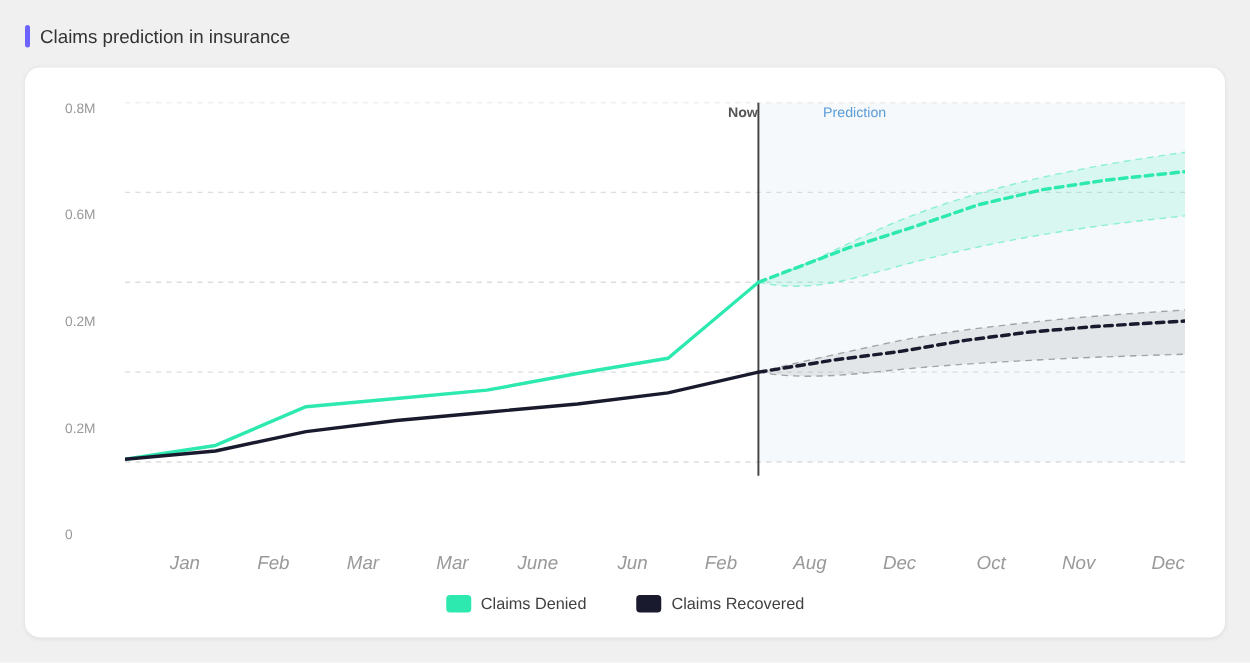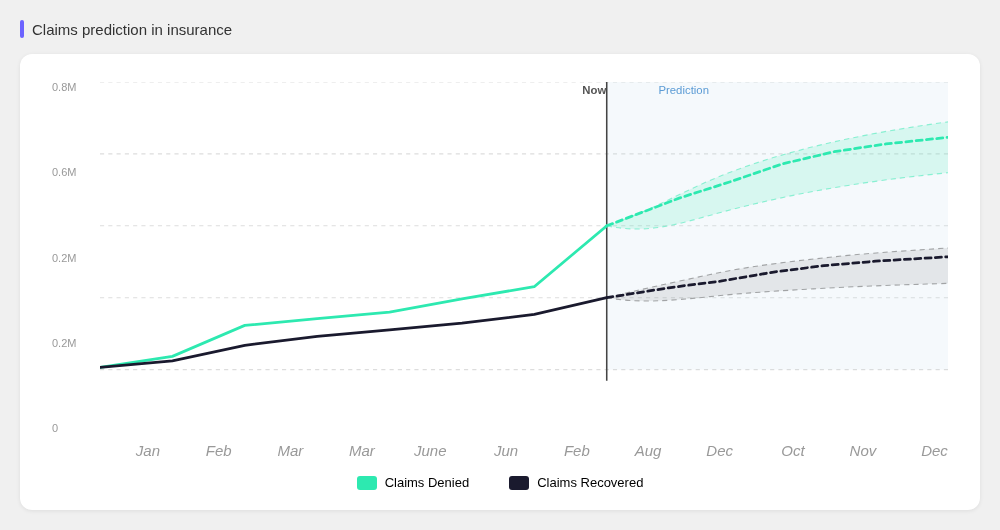--- a/index.html
+++ b/index.html
@@ -90,21 +90,21 @@
       display: flex;
       justify-content: center;
       gap: 40px;
       margin-top: 16px;
     }
     .legend-item {
       display: flex;
       align-items: center;
       gap: 8px;
       font-size: 13px;
-      color: #000000;
+      color: #404040;
     }
     .legend-color {
       width: 20px;
       height: 14px;
       border-radius: 3px;
     }
     .legend-color.denied {
       background: #2de9b0;
     }
     .legend-color.recovered {

